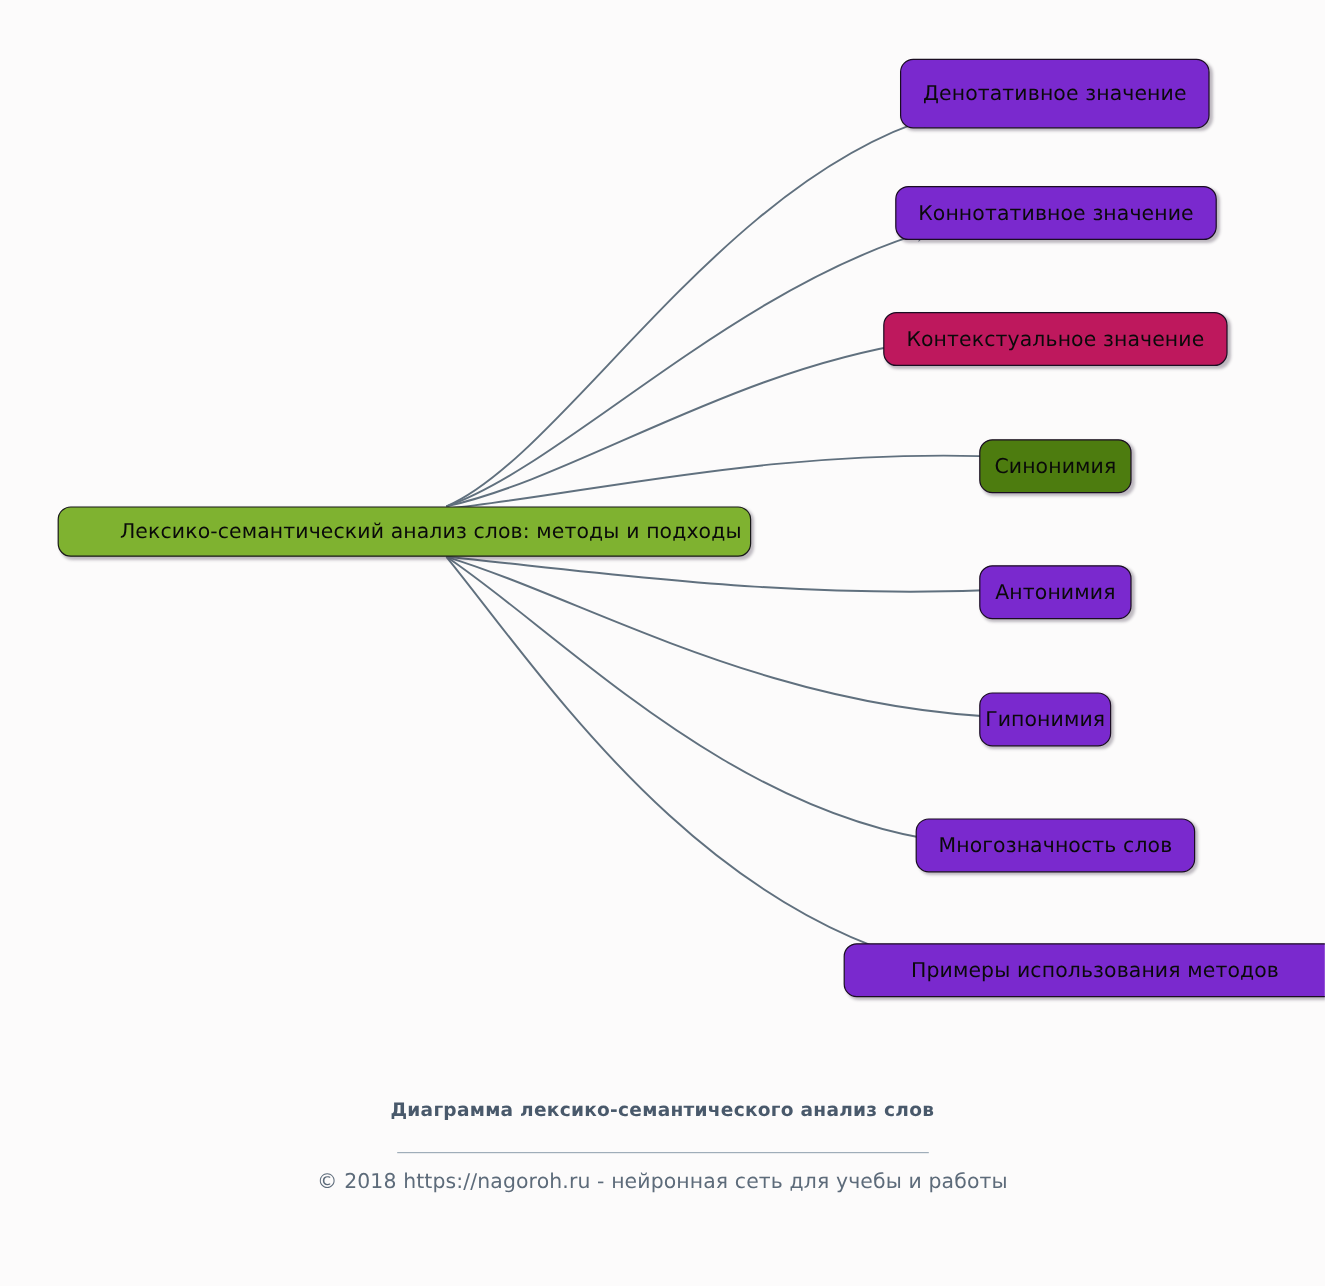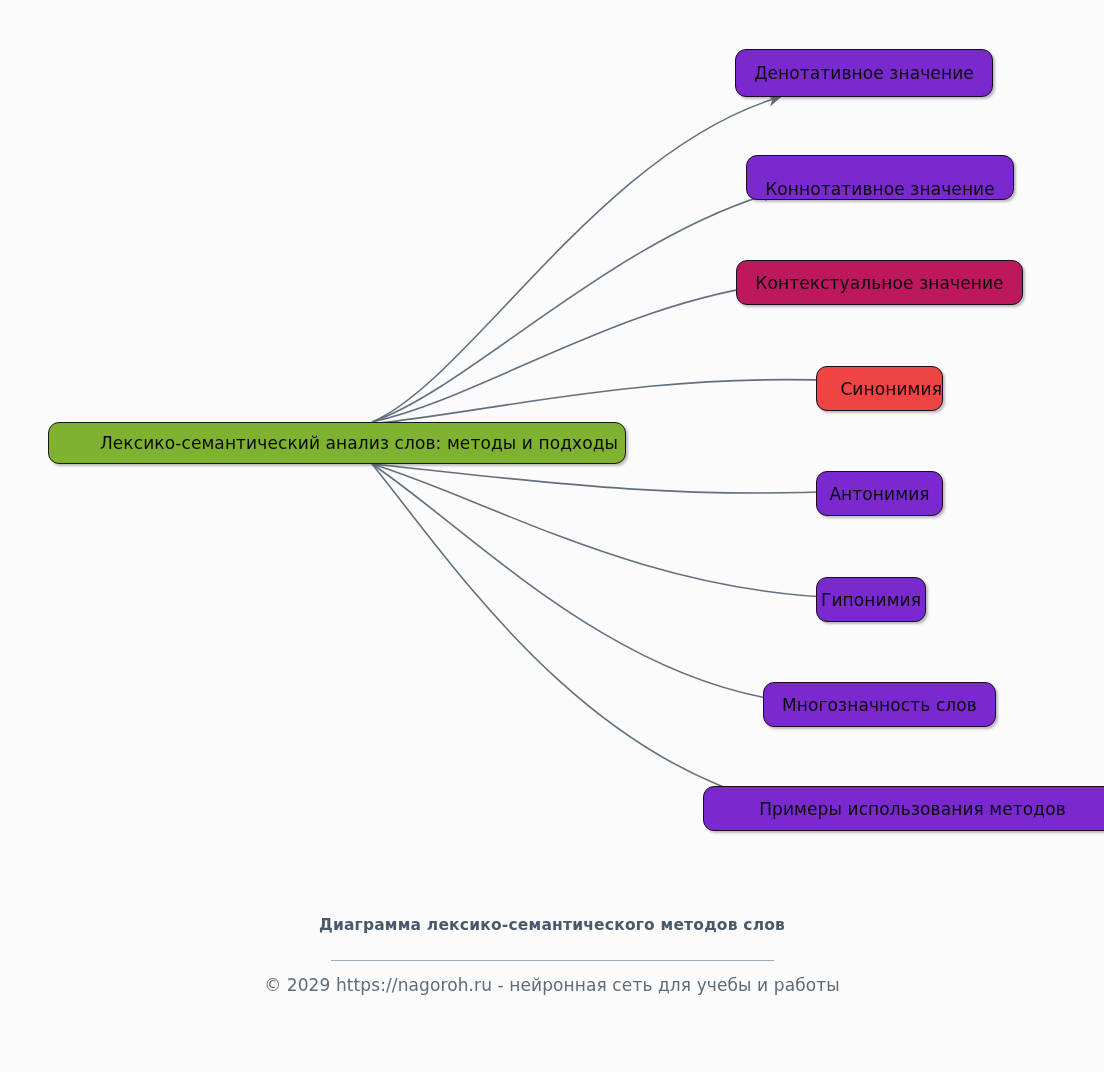--- a/index.html
+++ b/index.html
@@ -99,47 +99,47 @@
         <path d="M 372,464 C 490,500 640,592 845,598" fill="none" stroke="#60707e" stroke-width="1.6" marker-end="url(#arrow)"></path>
         <path d="M 372,464 C 470,530 610,680 792,702" fill="none" stroke="#60707e" stroke-width="1.6" marker-end="url(#arrow)"></path>
         <path d="M 372,464 C 450,560 580,760 785,806" fill="none" stroke="#60707e" stroke-width="1.6" marker-end="url(#arrow)"></path>
       </g>
   </svg>
 
   <div id="node-group">
       <div class="node root" style="left: 48px; top: 422px; width: 578px; height: 42px; background: rgb(127, 178, 48); padding-left: 44px;">
         <span>Лексико-семантический анализ слов: методы и подходы</span>
       </div>
-      <div class="node child" style="left: 735px; top: 49px; width: 258px; height: 48px; background: rgb(122, 41, 206);">
+      <div class="node child" style="left: 750px; top: 49px; width: 258px; height: 58px; background: rgb(122, 41, 206);">
         <span>Денотативное значение</span>
       </div>
-      <div class="node child" style="left: 746px; top: 155px; width: 268px; height: 45px; background: rgb(122, 41, 206); align-items: flex-end;">
+      <div class="node child" style="left: 746px; top: 155px; width: 268px; height: 45px; background: rgb(122, 41, 206);">
         <span>Коннотативное значение</span>
       </div>
       <div class="node child" style="left: 736px; top: 260px; width: 287px; height: 45px; background: #be185d;">
         <span>Контекстуальное значение</span>
       </div>
-      <div class="node child" style="left: 816px; top: 366px; width: 127px; height: 45px; background: #ef4444; justify-content: flex-end;">
+      <div class="node child" style="left: 816px; top: 366px; width: 127px; height: 45px; background: #4d7c0f;">
         <span>Синонимия</span>
       </div>
       <div class="node child" style="left: 816px; top: 471px; width: 127px; height: 45px; background: rgb(122, 41, 206);">
         <span>Антонимия</span>
       </div>
       <div class="node child" style="left: 816px; top: 577px; width: 110px; height: 45px; background: rgb(122, 41, 206);">
         <span>Гипонимия</span>
       </div>
       <div class="node child" style="left: 763px; top: 682px; width: 233px; height: 45px; background: rgb(122, 41, 206);">
         <span>Многозначность слов</span>
       </div>
       <div class="node child" style="left: 703px; top: 786px; width: 419px; height: 45px; background: rgb(122, 41, 206);">
         <span>Примеры использования методов</span>
       </div>
     </div>
 
-  <div class="footer footer-title">Диаграмма лексико-семантического методов слов</div>
+  <div class="footer footer-title">Диаграмма лексико-семантического анализ слов</div>
 
   <div class="footer footer-rule">
     <span class="rule-line"></span>
   </div>
 
-  <div class="footer footer-copy">© 2029 https://nagoroh.ru - нейронная сеть для учебы и работы</div>
+  <div class="footer footer-copy">© 2018 https://nagoroh.ru - нейронная сеть для учебы и работы</div>
 
 </div>
 
 </body></html>

